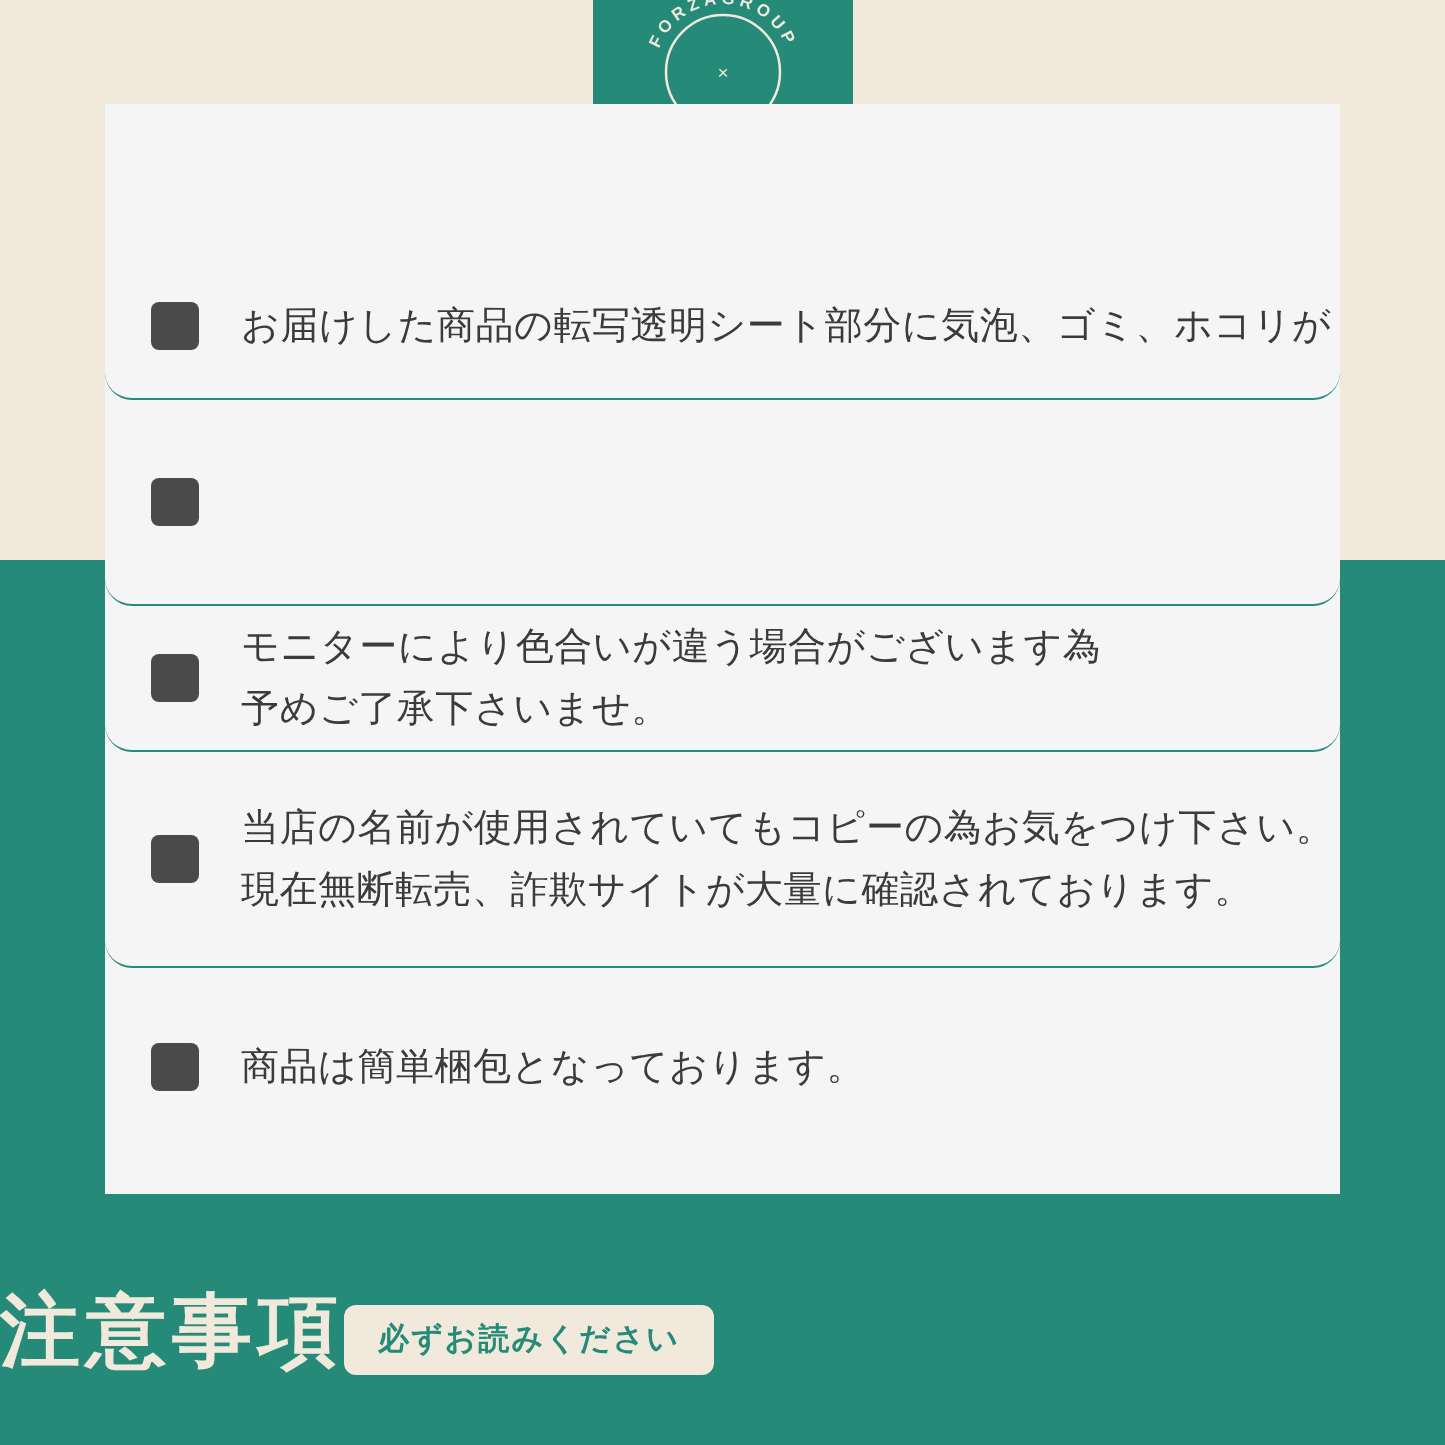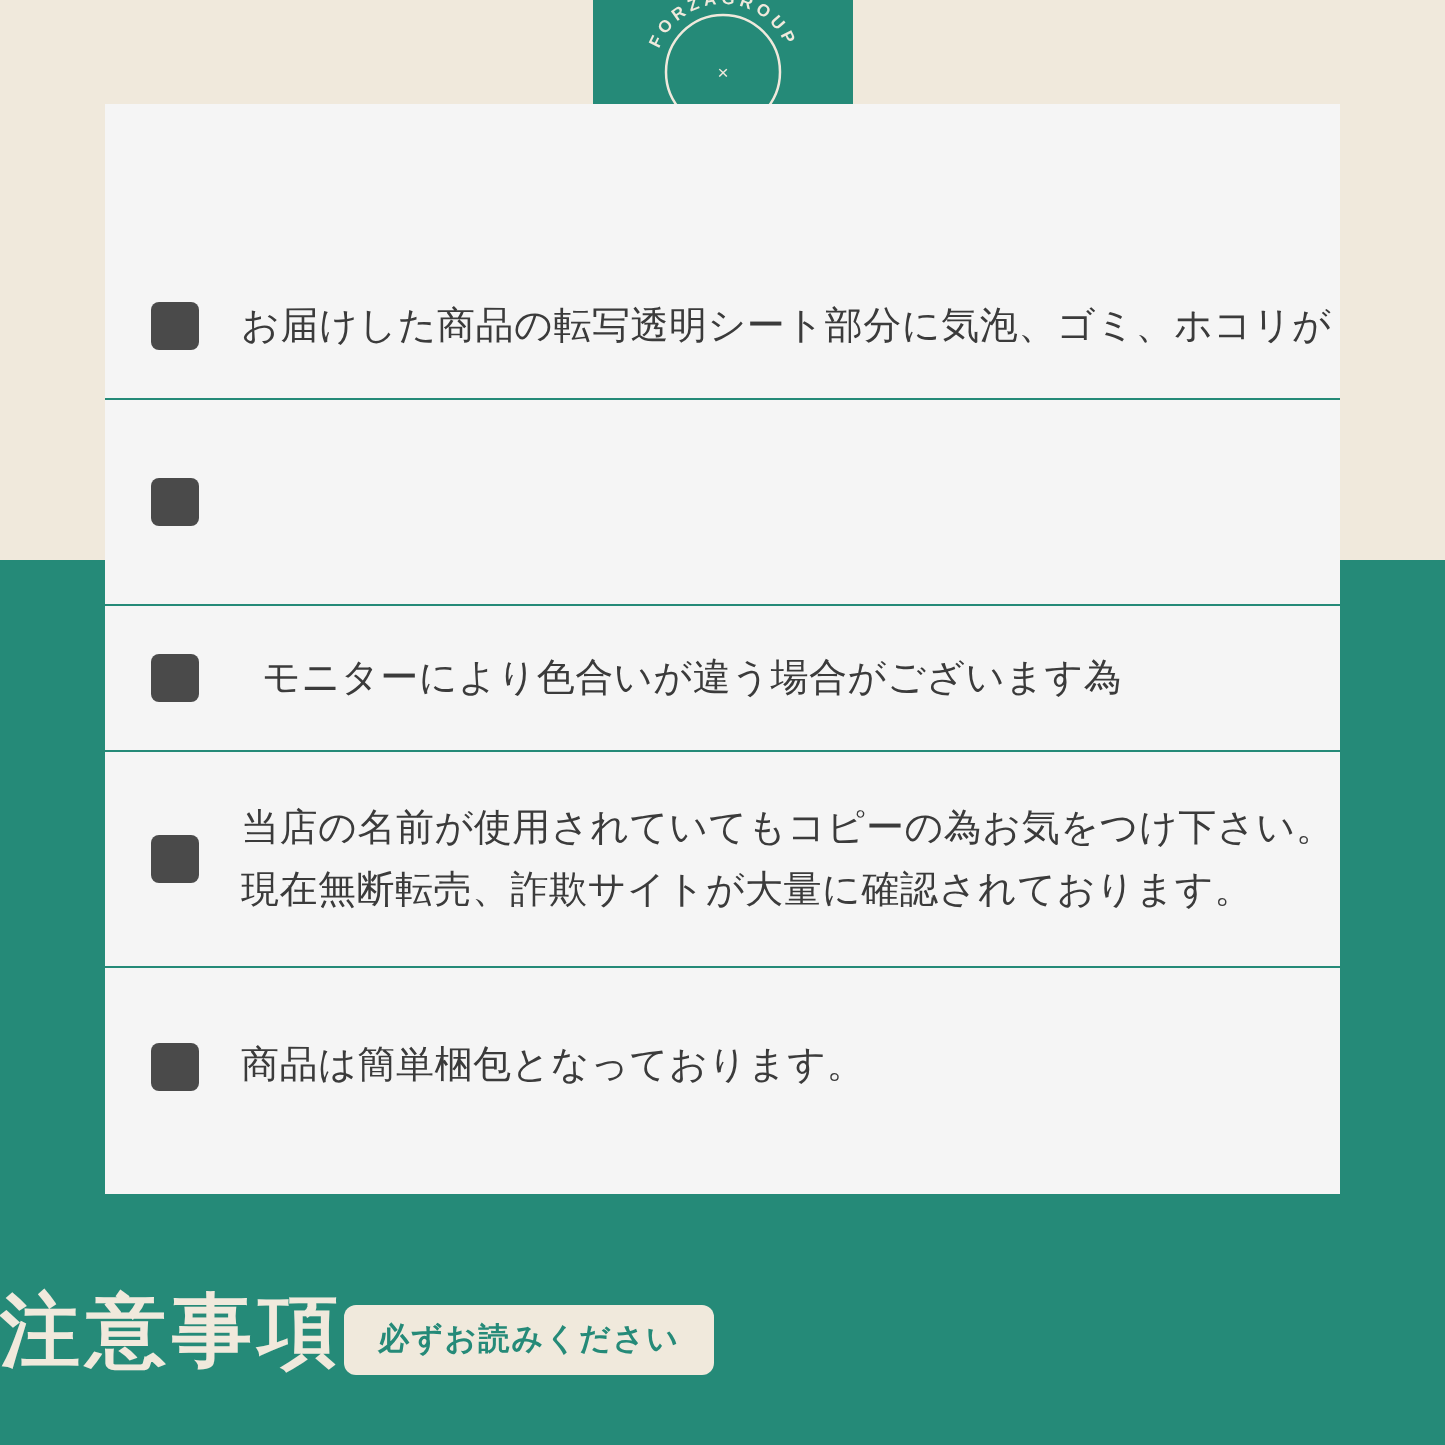--- a/index.html
+++ b/index.html
@@ -71,33 +71,34 @@
     flex-direction: column;
   }
 
   .note-row {
     display: flex;
     align-items: center;
     box-sizing: border-box;
     padding-left: 46px;
     padding-right: 40px;
     border-bottom: 2.5px solid #258a78;
+    border-radius: 27px;
   }
   .note-row.first {
     padding-top: 150px;
   }
   .note-row.last {
     border-bottom: none;
   }
 
   .row-1 { height: 296px; }
   .row-2 { height: 206px; }
-  .row-3 { height: 146px; gap: 21px; }
+  .row-3 { height: 146px; }
   .row-4 { height: 216px; }
-  .row-5 { height: 198px; font-family: Liberation Mono, monospace; }
+  .row-5 { height: 198px; }
 
   .bullet {
     flex: 0 0 auto;
     width: 48px;
     height: 48px;
     background: #4a4a4a;
     border-radius: 8px;
     margin-right: 42px;
   }
 
@@ -180,20 +181,21 @@
       </div>
 
       <div class="note-row row-2">
         <span class="bullet"></span>
       </div>
 
       <div class="note-row row-3">
         <span class="bullet"></span>
         <span class="note-text">
           <span class="line">モニターにより色合いが違う場合がございます為</span>
+          <span class="line">予めご了承下さいませ。</span>
         </span>
       </div>
 
       <div class="note-row row-4">
         <span class="bullet"></span>
         <span class="note-text">
           <span class="line">当店の名前が使用されていてもコピーの為お気をつけ下さい。</span>
           <span class="line">現在無断転売、詐欺サイトが大量に確認されております。</span>
         </span>
       </div>

